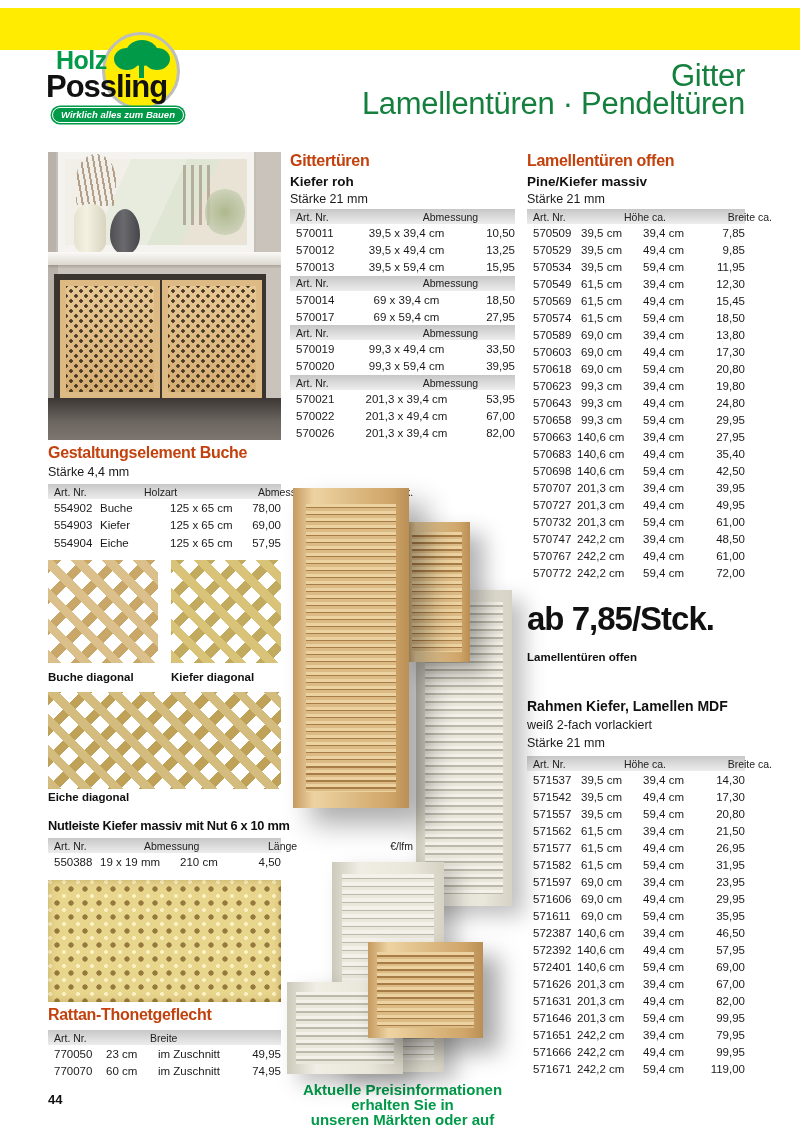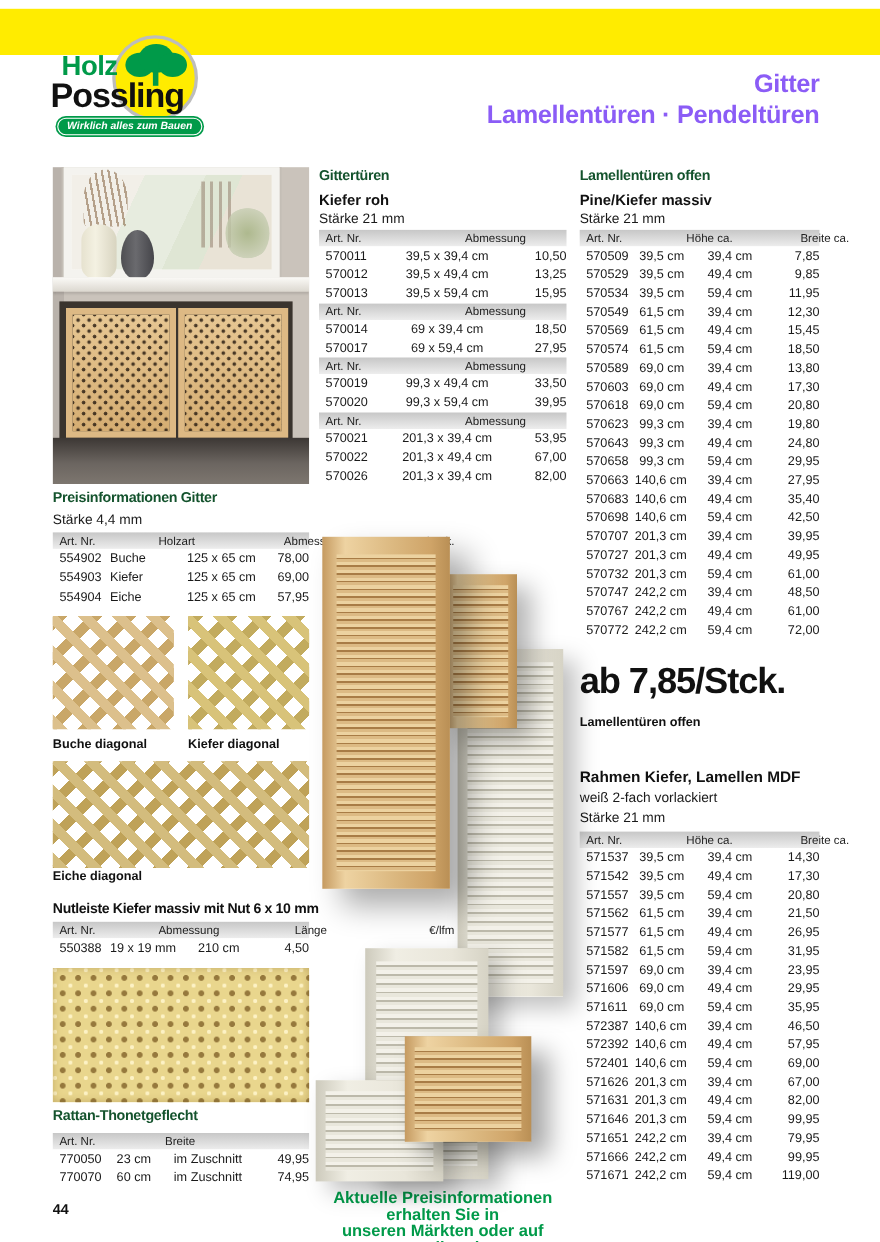--- a/index.html
+++ b/index.html
@@ -15,26 +15,26 @@
   .logo-tree .blob{position:absolute;background:#009a49;border-radius:50%;}
   .b1{left:0;top:8px;width:26px;height:22px;}
   .b2{left:12px;top:0;width:32px;height:26px;}
   .b3{left:30px;top:8px;width:26px;height:22px;}
   .trunk{position:absolute;left:25px;top:24px;width:5px;height:14px;background:#009a49;}
   .logo-holz{position:absolute;left:12px;top:18px;color:#009a49;font-weight:bold;font-size:25px;letter-spacing:-0.5px;}
   .logo-possling{position:absolute;left:2px;top:41px;color:#111;font-weight:bold;font-size:31px;letter-spacing:-1px;}
   .logo-tagline{position:absolute;left:8px;top:79px;background:#009a49;color:#fff;
                 font-size:9.5px;font-weight:bold;font-style:italic;padding:1px 8px 2px;
                 border-radius:9px;border:1px solid #fff;box-shadow:0 0 0 1.5px #009a49;white-space:nowrap;}
-  .page-title{position:absolute;right:55px;top:62px;text-align:right;color:#8b5cf6;
-              font-weight:bold;font-size:23px;line-height:28px;letter-spacing:-0.3px;}
+  .page-title{position:absolute;right:55px;top:62px;text-align:right;color:#15803d;
+              font-weight:normal;font-size:31px;line-height:28px;letter-spacing:-0.3px;}
 
   
   .abs{position:absolute;}
-  .h-big{font-size:13px;font-weight:bold;color:#14532d;letter-spacing:-0.3px;}
+  .h-big{font-size:16px;font-weight:bold;color:#c2410c;letter-spacing:-0.3px;}
   .h-mid{font-size:13.5px;font-weight:bold;color:#111;}
   .h-sub{font-size:12.5px;color:#1a1a1a;}
   .h-small-bold{font-size:11.5px;font-weight:bold;color:#111;}
 
   
   .tbl{position:absolute;}
   .thead,.trow{display:grid;align-items:center;}
   .thead{background:linear-gradient(180deg,#c7c7c7,#ededed);height:15px;gap:44px;}
   .trow{height:17.5px;background:#fff;}
   .cell{font-size:11.5px;white-space:nowrap;overflow:hidden;}
@@ -171,21 +171,21 @@
     <div class="ph-grass"></div>
     <div class="ph-vase-cream"></div>
     <div class="ph-vase-dark"></div>
     <div class="ph-sill"></div>
     <div class="ph-recess"></div>
     <div class="ph-door ph-door1"></div>
     <div class="ph-door ph-door2"></div>
     <div class="ph-floor"></div>
   </div>
 
-  <div class="abs h-big" style="left:48px;top:444px;">Preisinformationen Gitter</div>
+  <div class="abs h-big" style="left:48px;top:444px;">Gestaltungselement Buche</div>
   <div class="abs h-sub" style="left:48px;top:465px;">Stärke 4,4 mm</div>
   <div class="tbl tbl-gestalt" style="left:48px;top:484px;">
       <div class="thead">
         <span class="cell">Art. Nr.</span>
         <span class="cell">Holzart</span>
         <span class="cell">Abmessung</span>
         <span class="cell">€/Stck.</span>
       </div>
       <div class="trow">
         <span class="cell">554902</span>

